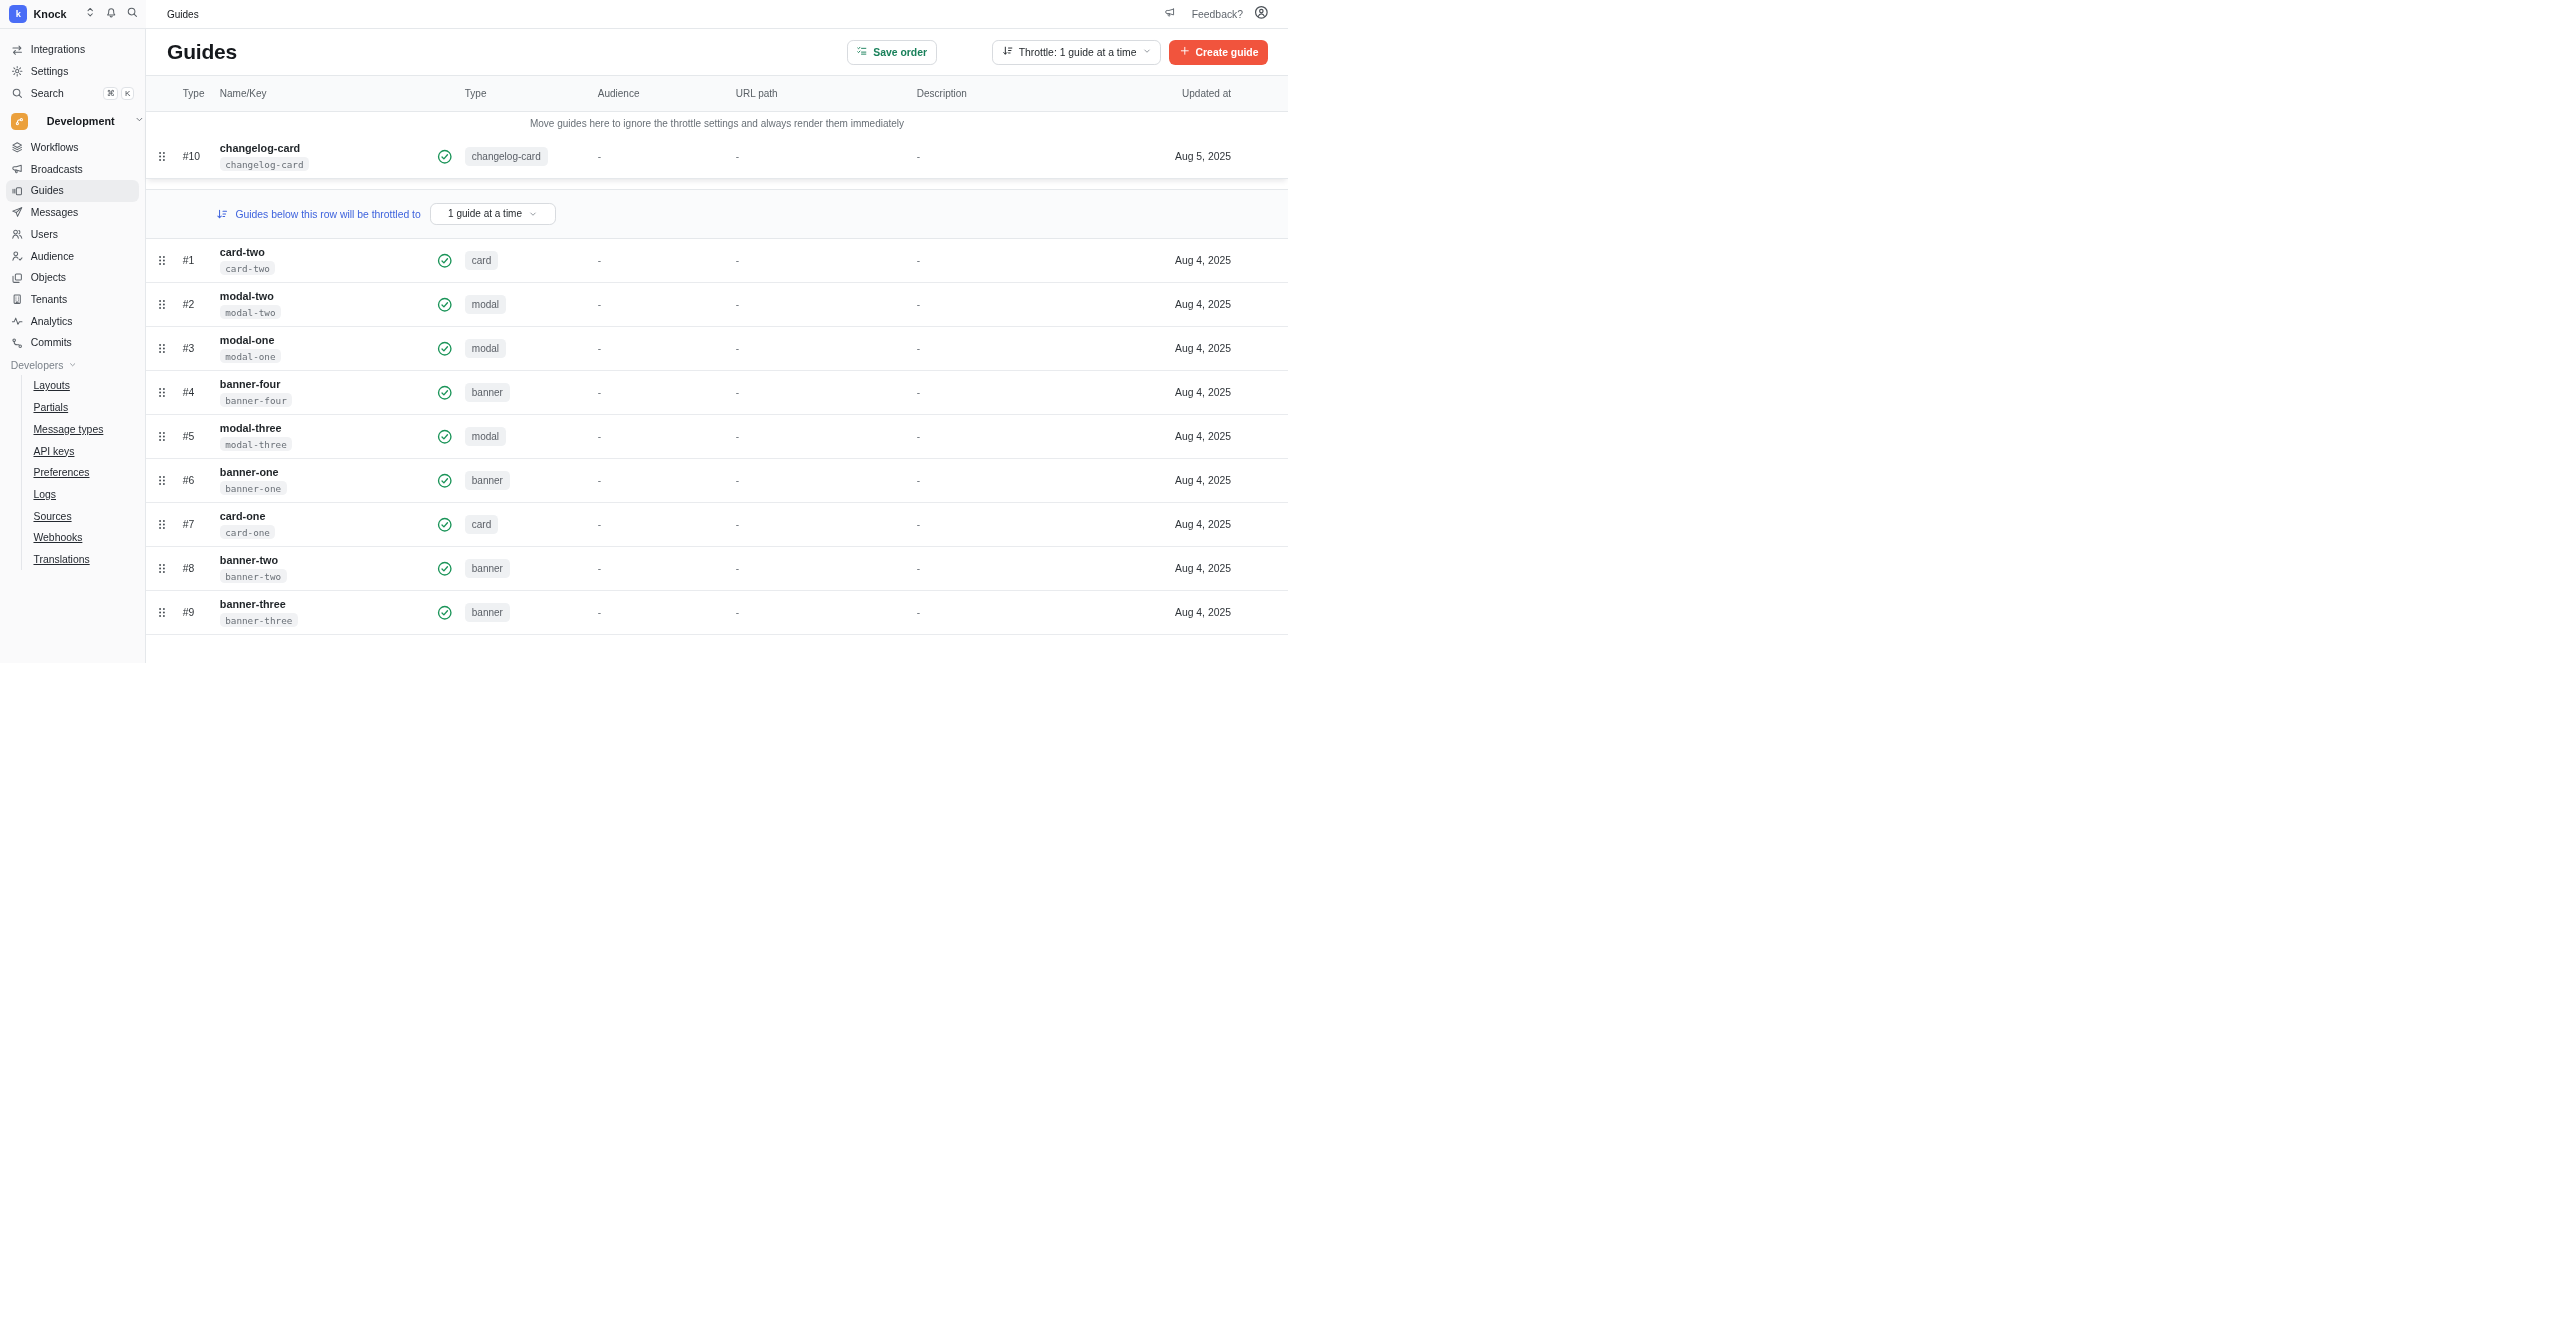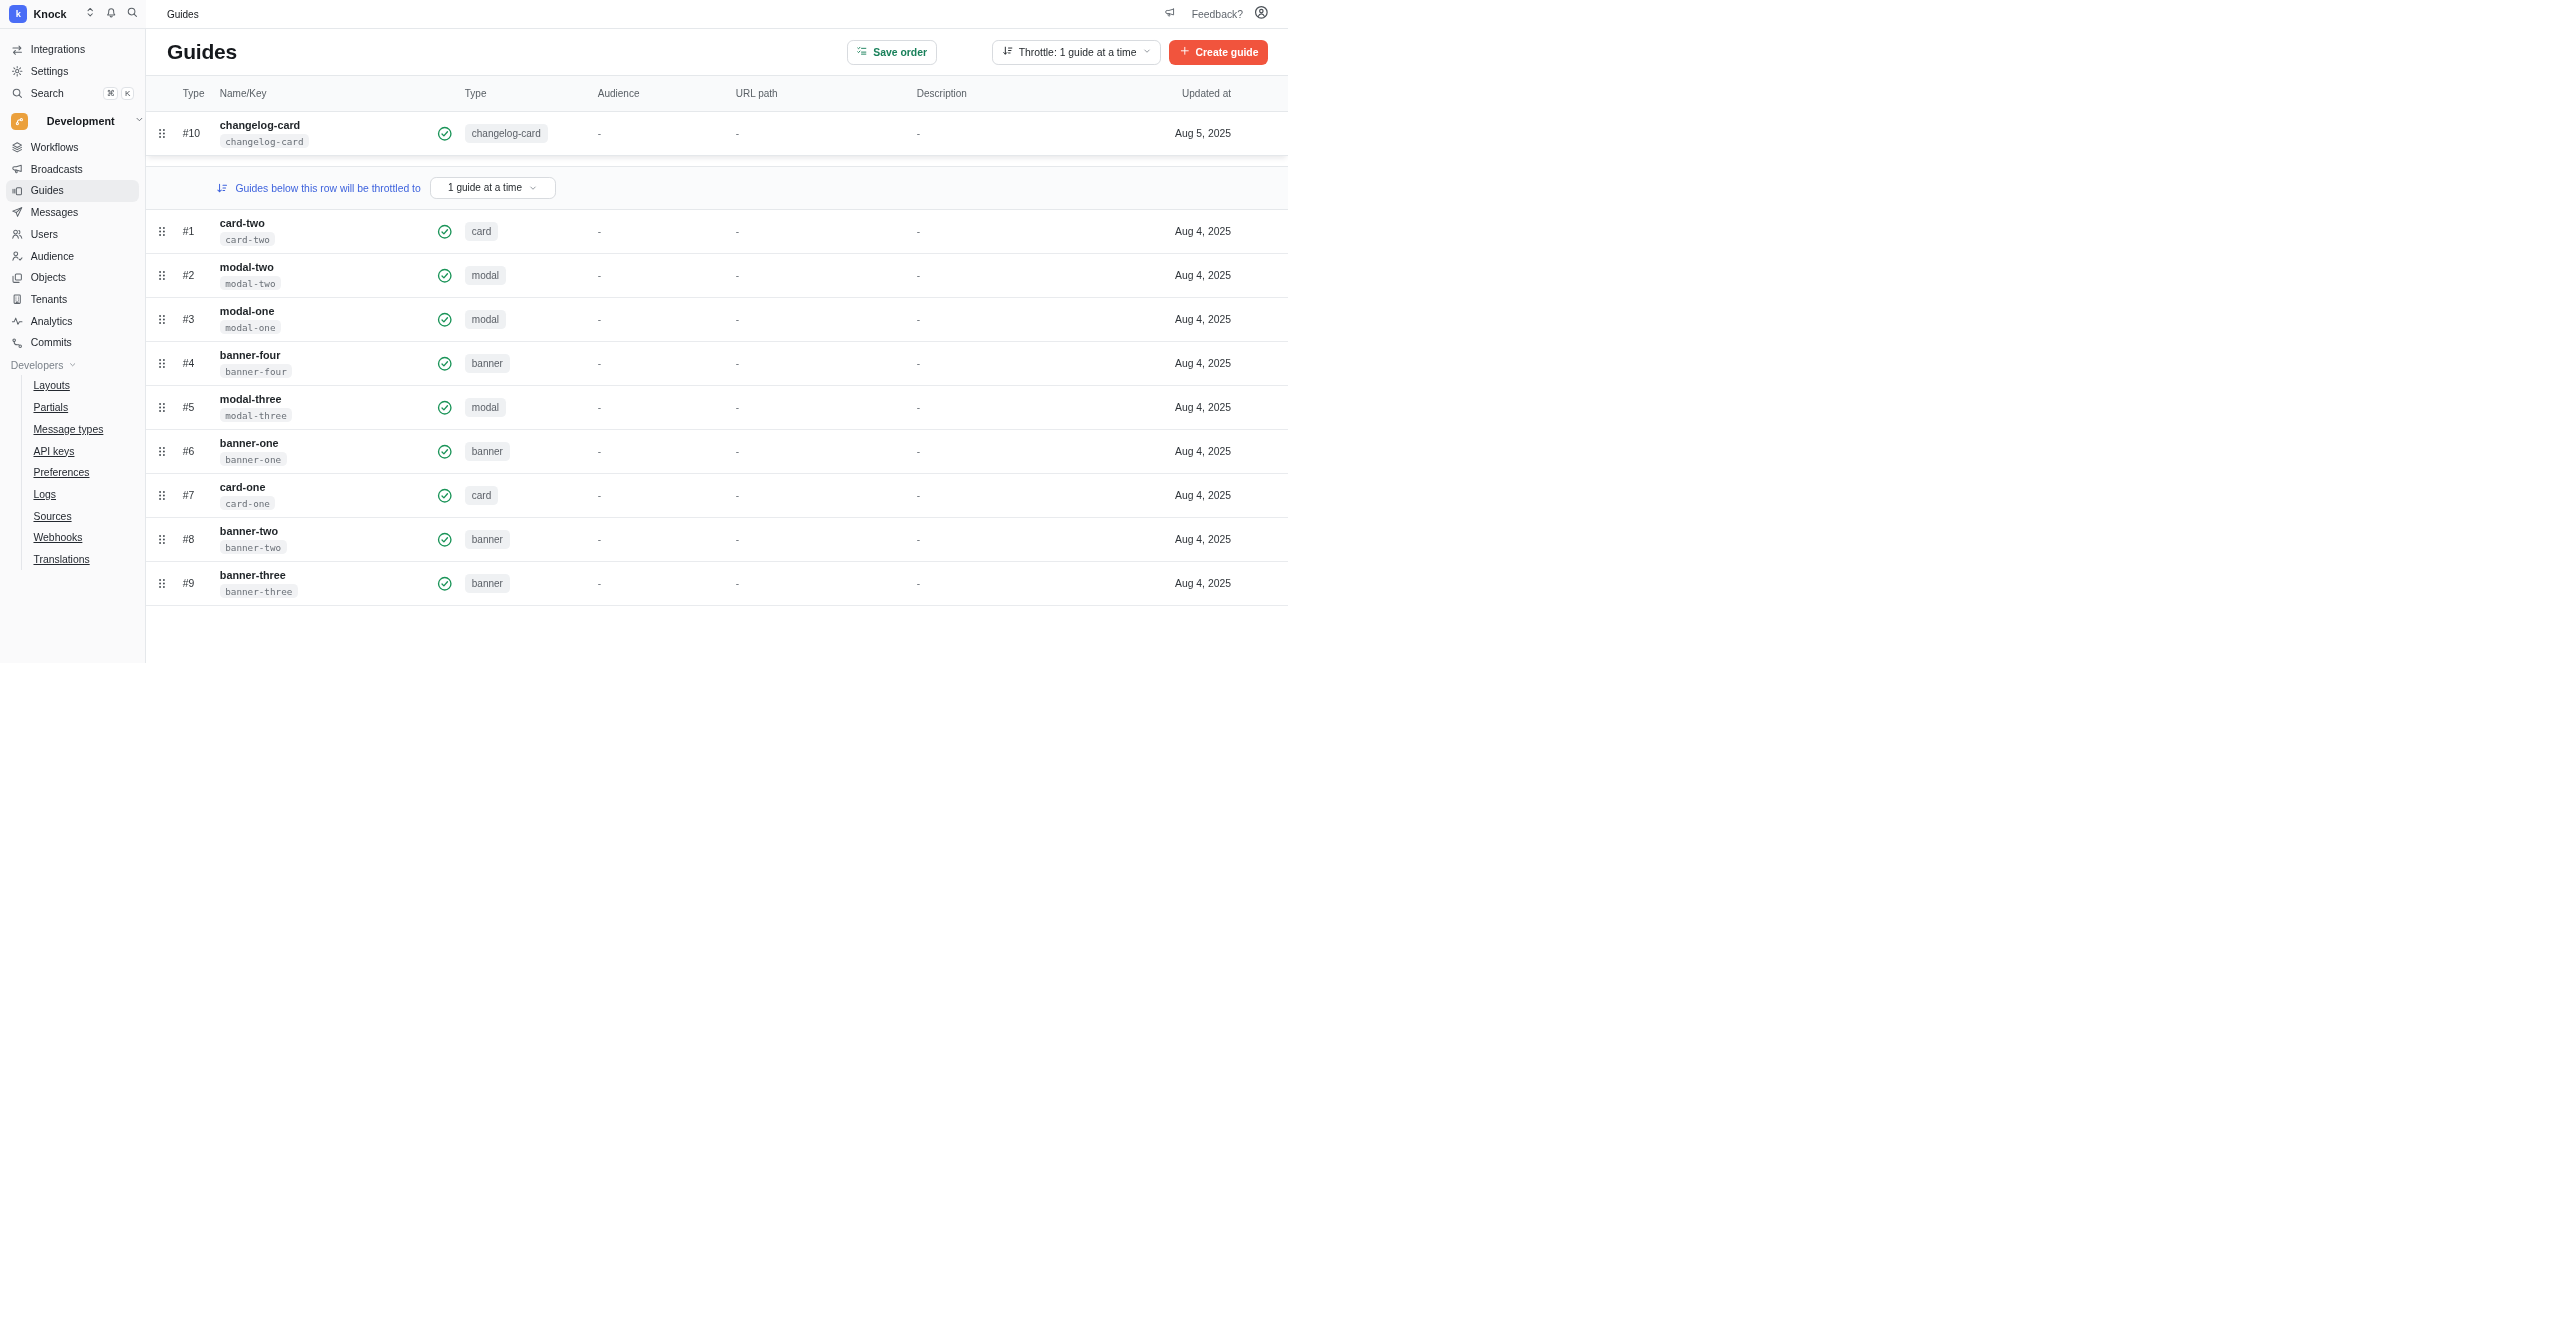--- a/index.html
+++ b/index.html
@@ -91,21 +91,21 @@
   .gname { font-size:10.8px; font-weight:600; color:#1F2428; }
   .gkey { font-family:"DejaVu Sans Mono","Liberation Mono",monospace; font-size:9.3px; color:#6A7077;
     background:#F1F2F4; border-radius:4.6px; padding:1.5px 5.4px; }
   .cell.check { display:flex; justify-content:flex-start; color:var(--green); }
   .cell.check svg { width:15.5px; height:15.5px; stroke-width:1.4; }
   .tbadge { display:inline-block; font-size:10px; color:#5A5F66; background:#EFF1F3;
     border-radius:4.6px; padding:3.9px 7px; }
   .cell.dash { font-size:10px; color:#697077; }
   .cell.updated { text-align:right; font-size:10.4px; color:#2F3439; }
 
-  .divider { height:44px; flex:none; margin-top:10px; background:#FAFBFC;
+  .divider { height:50px; flex:none; margin-top:10px; background:#FAFBFC;
     border-top:0.8px solid var(--border); border-bottom:0.8px solid var(--border);
     display:flex; align-items:center; padding-left:70px; gap:7px; }
   .divider .dicon { color:var(--accent-blue); display:flex; }
   .divider .dicon svg { width:12.4px; height:12.4px; }
   .divider-text { font-size:10.4px; font-weight:500; color:var(--accent-blue); cursor:pointer; }
   .select { height:22.4px; display:flex; align-items:center; gap:6.2px; padding:0 17px; margin-left:2.3px;
     background:#fff; border:0.8px solid #D8DBDF; border-radius:6.2px; font-family:inherit;
     font-size:10px; color:#1F2428; cursor:pointer; }
   .select .chev { color:#7B828A; display:flex; }
   .select .chev svg { width:10px; height:10px; }
@@ -365,20 +365,21 @@
             <span class="hcell">Name/Key</span>
             <span class="hcell"></span>
             <span class="hcell">Type</span>
             <span class="hcell">Audience</span>
             <span class="hcell">URL path</span>
             <span class="hcell">Description</span>
             <span class="hcell right">Updated at</span>
           </div>
 
         <section class="pinned-section">
+          <div class="hint">Move guides here to ignore the throttle settings and always render them immediately</div>
           <div id="pinnedRows">
               <div class="row grid pinned">
                 <span class="cell drag">
                   <svg viewBox="0 0 13 17" fill="currentColor">
                     <circle cx="4" cy="4" r="1.3"></circle>
                     <circle cx="4" cy="8.5" r="1.3"></circle>
                     <circle cx="4" cy="13" r="1.3"></circle>
                     <circle cx="9" cy="4" r="1.3"></circle>
                     <circle cx="9" cy="8.5" r="1.3"></circle>
                     <circle cx="9" cy="13" r="1.3"></circle>

